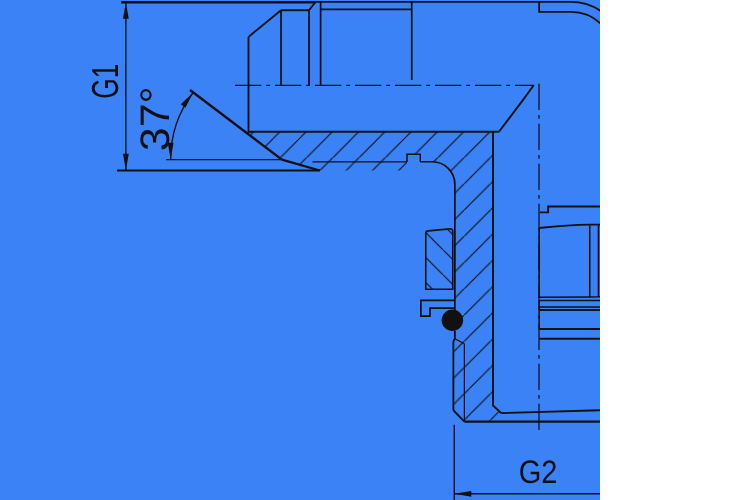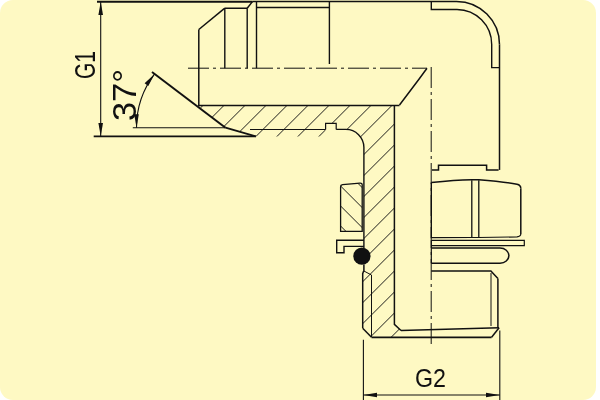--- a/index.html
+++ b/index.html
@@ -1,16 +1,16 @@
 <!DOCTYPE html>
 <html><head>
 <meta charset="utf-8">
 <style>
   html,body{margin:0;padding:0;background:#fff;}
-  #page{width:596px;height:400px;position:relative;background:#fef9c3;overflow:hidden;border-radius:13px;}
+  #page{width:480px;height:400px;position:relative;background:#3b82f6;overflow:hidden;}
   svg{display:block;}
   text{font-family:"Liberation Sans", sans-serif; fill:#111;}
 </style>
 </head>
 <body>
 
 <div id="page">
 <svg width="600" height="400" viewBox="0 0 600 400">
 <defs>
   <pattern id="hb" patternUnits="userSpaceOnUse" width="21" height="21" patternTransform="translate(14.4 0)">

